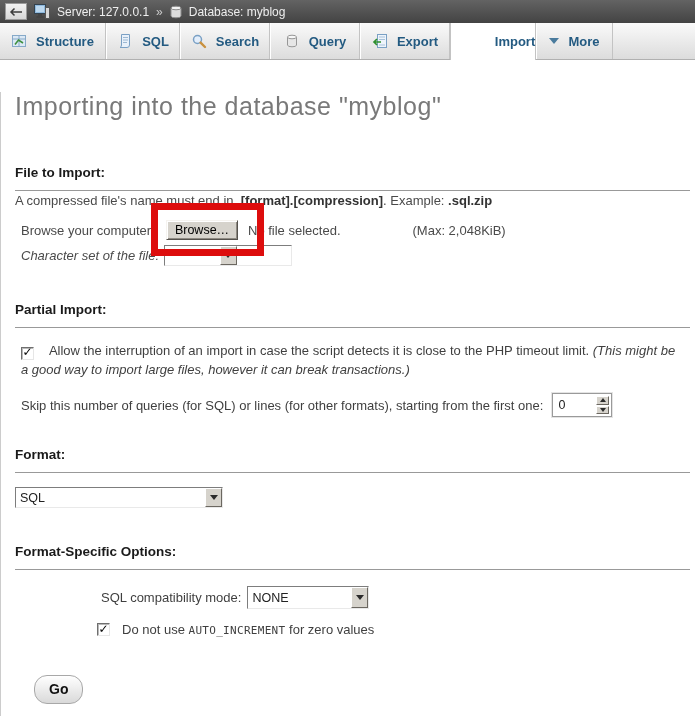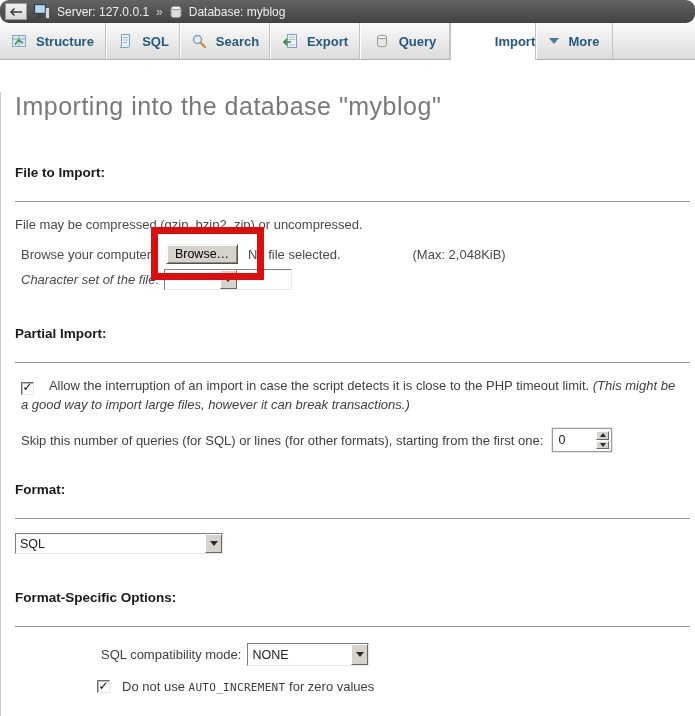--- a/index.html
+++ b/index.html
@@ -16,21 +16,20 @@
   
   .topbar {
     height: 23px;
     background: linear-gradient(#636363, #434343);
     display: flex;
     align-items: center;
     gap: 7px;
     padding: 0 5px;
     color: #eeeeee;
     font-size: 12px;
-    border-radius: 9px;
   }
   .back-btn {
     width: 22px; height: 17px;
     background: linear-gradient(#f2f2f2, #d7d7d7);
     border: 1px solid #9a9a9a;
     display: flex; align-items: center; justify-content: center;
     cursor: pointer;
   }
   .topbar .crumb { cursor: pointer; }
   .topbar .sep { color: #cccccc; }
@@ -89,21 +88,21 @@
     font-size: 25px;
     font-weight: normal;
     color: #797979;
     letter-spacing: 0.5px;
   }
   h2.sect {
     font-size: 13.5px;
     font-weight: bold;
     color: #1a1a1a;
     border-bottom: 1px solid #999999;
-    padding-bottom: 21px;
+    padding-bottom: 10px;
     margin-right: 2px;
   }
   .s-file    { margin-top: 44px; }
   .s-partial { margin-top: 36px; }
   .s-format  { margin-top: 30px; }
   .s-fso     { margin-top: 36px; }
 
   p.line { margin-top: 2px; line-height: 15px; color: #4a4a4a; }
   p.line.first { margin-top: 15px; }
   p.line b { color: #333; }
@@ -303,37 +302,37 @@
     </svg>
     <span>SQL</span>
   </div>
   <div class="tab t-search">
     <svg class="icon16" viewBox="0 0 16 16">
       <circle cx="6.5" cy="6.5" r="4" fill="#e3eefb" stroke="#7aa0c4" stroke-width="1.5"></circle>
       <line x1="9.6" y1="9.6" x2="14" y2="14" stroke="#c9913f" stroke-width="2.4" stroke-linecap="round"></line>
     </svg>
     <span>Search</span>
   </div>
+  <div class="tab t-query">
+    <svg class="icon16" viewBox="0 0 16 16">
+      <path d="M3.5 4 v8 a4.5 1.8 0 0 0 9 0 v-8" fill="#e6e6e6" stroke="#979797"></path>
+      <ellipse cx="8" cy="4" rx="4.5" ry="1.8" fill="#f7f7f7" stroke="#979797"></ellipse>
+    </svg>
+    <span>Query</span>
+  </div>
   <div class="tab t-export">
     <svg class="icon16" viewBox="0 0 16 16">
       <rect x="5.5" y="1.5" width="9" height="13" fill="#eef4fb" stroke="#7aa0c4"></rect>
       <line x1="7" y1="4" x2="13" y2="4" stroke="#a9c2da"></line>
       <line x1="7" y1="6.5" x2="13" y2="6.5" stroke="#a9c2da"></line>
       <line x1="7" y1="12" x2="13" y2="12" stroke="#a9c2da"></line>
       <path d="M9 9 H2 m3 -3 L2 9 l3 3" stroke="#2f8f2f" stroke-width="1.7" fill="none"></path>
     </svg>
     <span>Export</span>
   </div>
-  <div class="tab t-query">
-    <svg class="icon16" viewBox="0 0 16 16">
-      <path d="M3.5 4 v8 a4.5 1.8 0 0 0 9 0 v-8" fill="#e6e6e6" stroke="#979797"></path>
-      <ellipse cx="8" cy="4" rx="4.5" ry="1.8" fill="#f7f7f7" stroke="#979797"></ellipse>
-    </svg>
-    <span>Query</span>
-  </div>
   <div class="tab t-import active">
     <svg class="icon16" viewBox="0 0 16 16">
       <rect x="1.5" y="1.5" width="9" height="13" fill="#f2ecec" stroke="#8aa4bd"></rect>
       <line x1="3" y1="4" x2="9" y2="4" stroke="#cc5555"></line>
       <line x1="3" y1="6.5" x2="9" y2="6.5" stroke="#cc5555"></line>
       <line x1="3" y1="9" x2="9" y2="9" stroke="#cc5555"></line>
       <path d="M7 12 h7 m-3 -3 l3 3 l-3 3" stroke="#cc2b2b" stroke-width="1.7" fill="none"></path>
     </svg>
     <span>Import</span>
   </div>
@@ -342,21 +341,21 @@
     <span>More</span>
   </div>
 </div>
 
 <div class="content">
 
   <h1 class="title">Importing into the database "myblog"</h1>
 
   <h2 class="sect s-file">File to Import:</h2>
 
-  <p class="line first">File may be compressed (gzip, bzip2, zip) or uncompressed.</p>
+  <p class="line"><span>A compressed file's name must end in </span><b>.[format].[compression]</b><span>. Example: </span><b>.sql.zip</b></p>
 
   <div class="row browse-row">
     <span class="lbl">Browse your computer:</span>
     <button class="win-btn">Browse…</button>
     <span class="nofile">No file selected.</span>
     <span class="maxsize">(Max: 2,048KiB)</span>
     <div class="annotation-box" style="border-color: rgb(221, 13, 13);"></div>
   </div>
 
   <div class="row charset-row">

